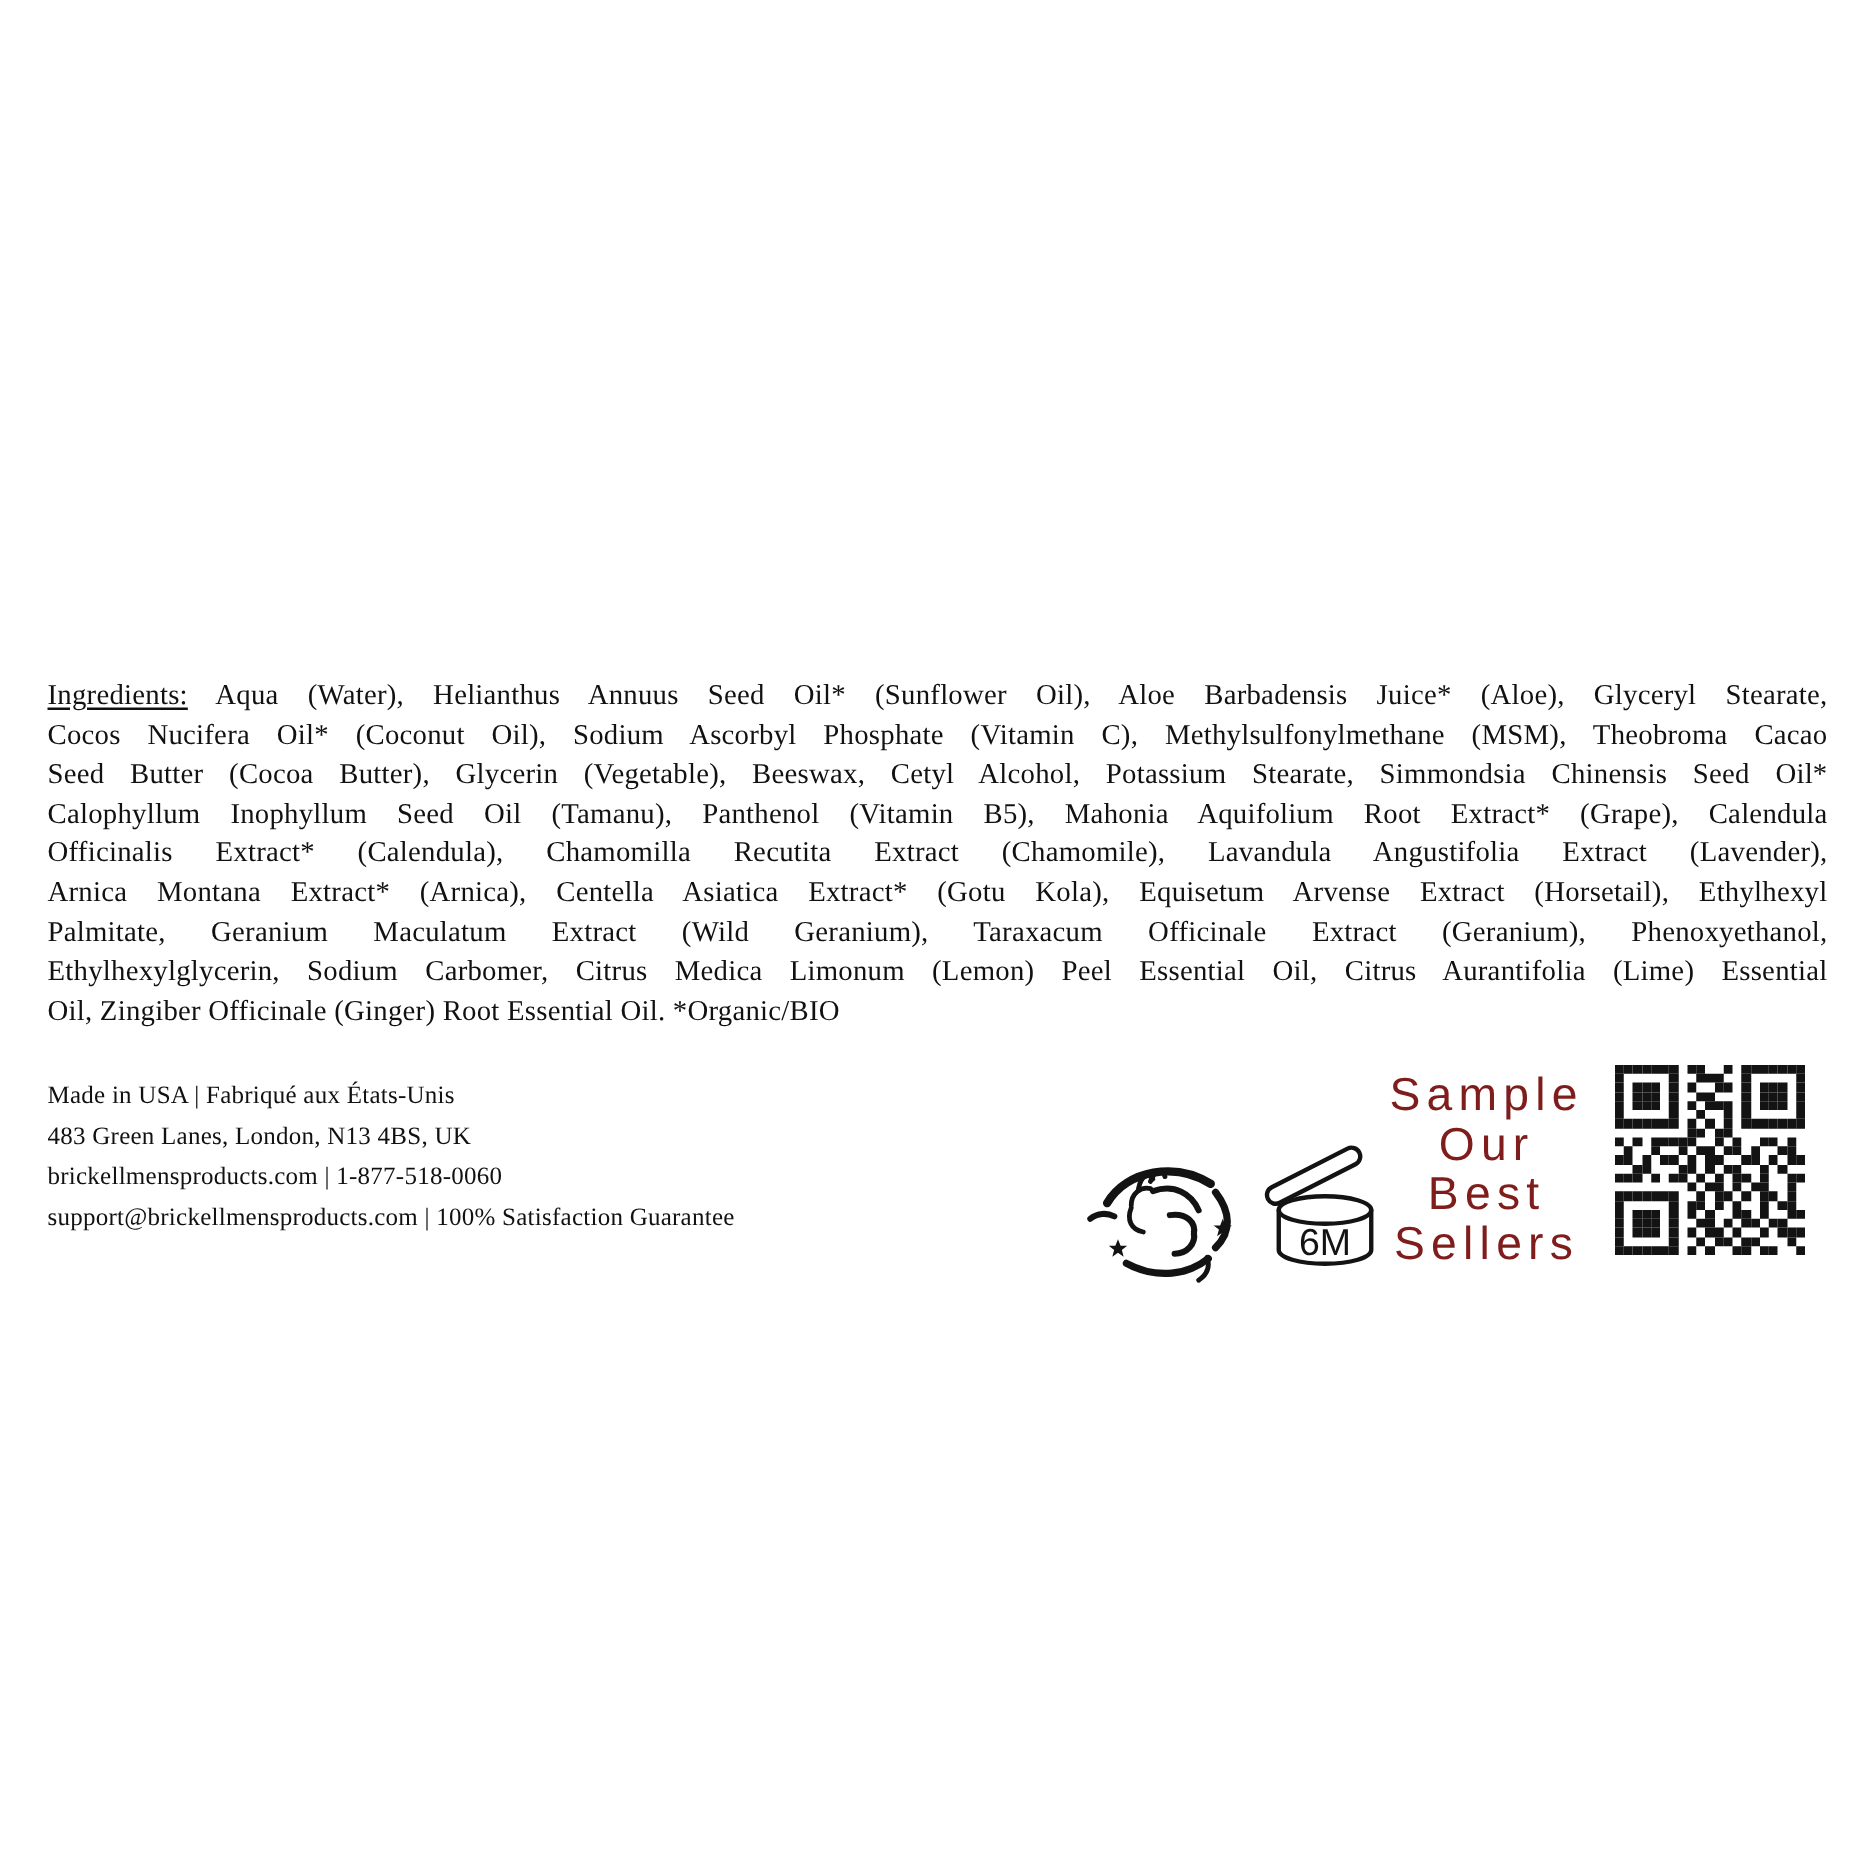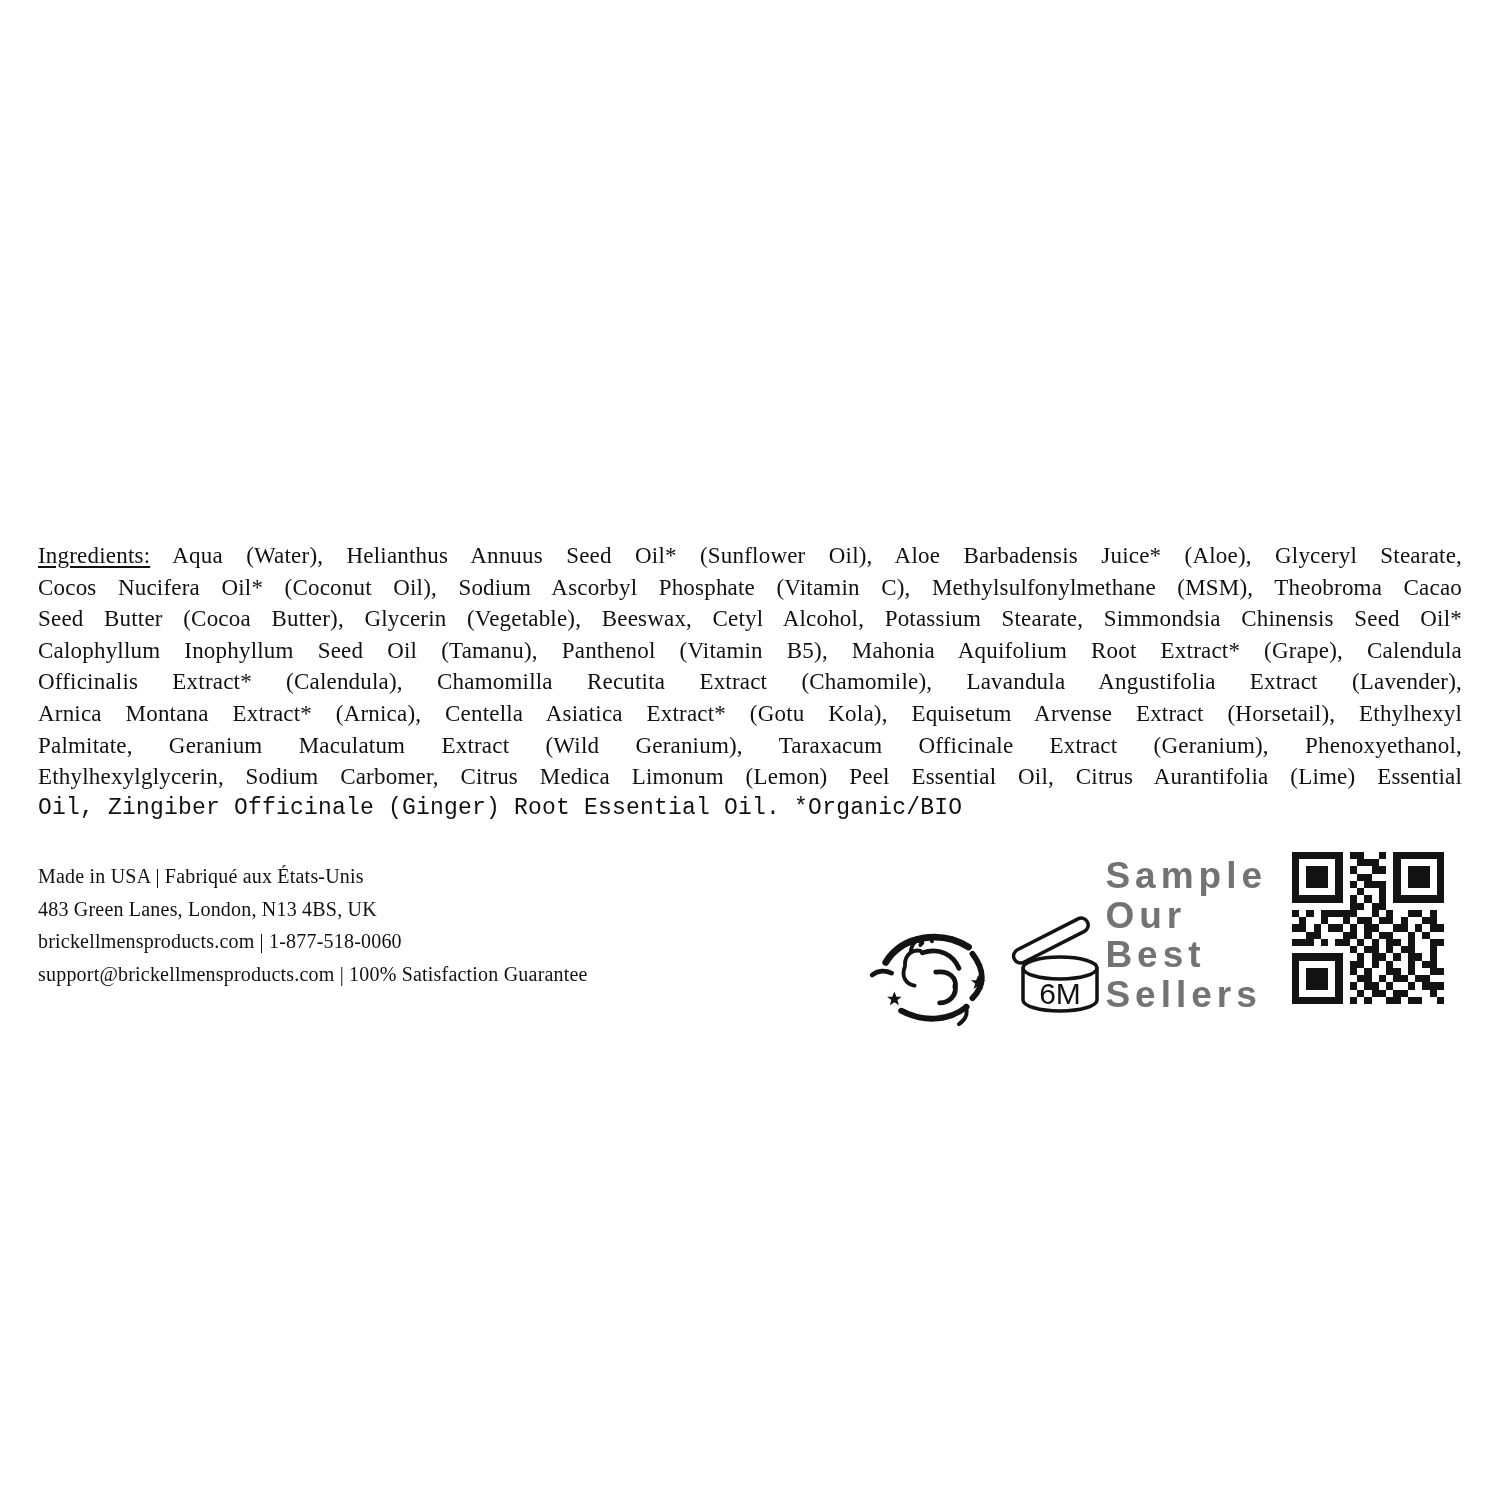--- a/index.html
+++ b/index.html
@@ -6,35 +6,35 @@
   .page{
     position:relative;width:1500px;height:1500px;background:#ffffff;
     font-family:"Liberation Serif", serif;color:#111111;overflow:hidden;
   }
   
   .ingredients{
     position:absolute;left:38px;top:500px;width:1424px;
     font-size:23px;line-height:31.6px;letter-spacing:0.2px;margin-top:40px;
   }
   .ing-line{text-align:justify;text-align-last:justify;white-space:normal;}
-  .ing-line.last{text-align-last:left;font-family:Liberation Mono, monospace;}
+  .ing-line.last{text-align-last:left;}
   .u{text-decoration:underline;text-underline-offset:3px;}
   
   .company{
     position:absolute;left:38px;top:860px;width:830px;
     font-size:20px;line-height:32.5px;letter-spacing:0.2px;
   }
   
   .bunny{position:absolute;left:868px;top:922px;}
   .pao{position:absolute;left:1002px;top:896px;}
   
   .cta{
-    position:absolute;right:233px;top:856px;text-align:left;
-    font-family:"Liberation Sans", sans-serif;font-weight:700;
-    font-size:37px;line-height:39.5px;letter-spacing:5px;color:#737373;
+    position:absolute;right:233px;top:856px;text-align:center;
+    font-family:"Liberation Sans", sans-serif;font-weight:400;
+    font-size:37px;line-height:39.5px;letter-spacing:5px;color:#7f1d1d;
   }
   
   .qr{
     position:absolute;left:1292px;top:852px;width:152px;height:152px;
     display:grid;grid-template-columns:repeat(21,1fr);grid-template-rows:repeat(21,1fr);
   }
   .qr .m{background:#131313;}
   svg .stroke{fill:none;stroke:#131313;stroke-linecap:round;}
 </style>
 </head>

